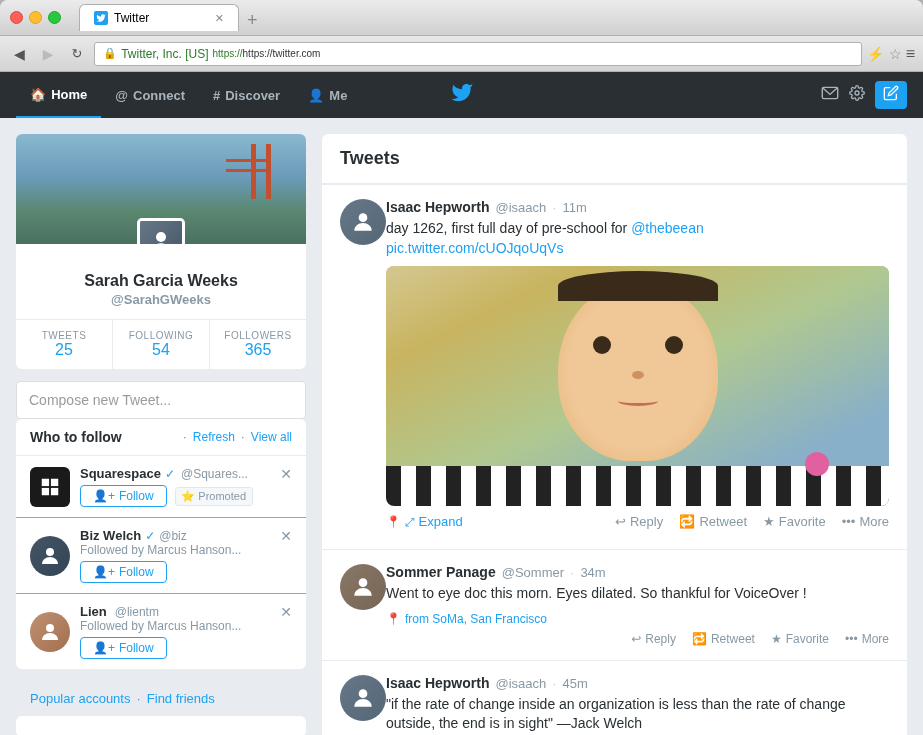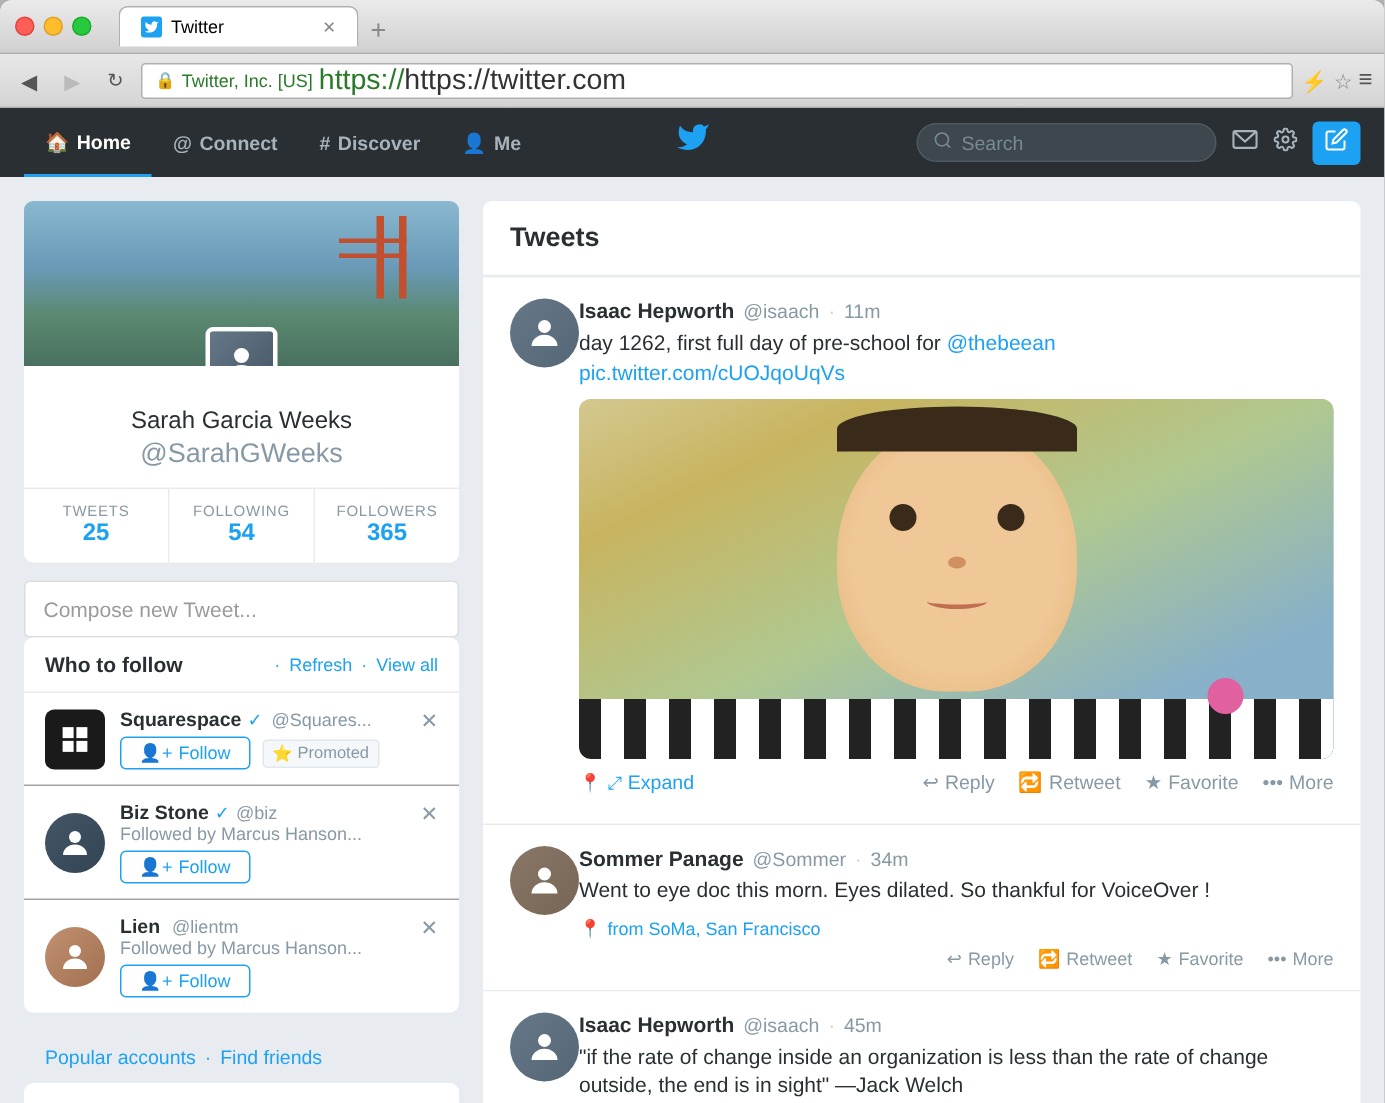--- a/index.html
+++ b/index.html
@@ -46,27 +46,27 @@
     .nav-icon-btn { background: none; border: none; cursor: pointer; color: #a8b3bc; font-size: 16px; }
     .compose-btn { background: #1da1f2; border: none; border-radius: 4px; color: white; font-size: 16px; padding: 4px 8px; cursor: pointer; }
 
     
     .twitter-content { display: flex; padding: 16px; gap: 16px; max-width: 923px; }
 
     
     .sidebar { width: 290px; min-width: 290px; }
     .profile-card { background: white; border-radius: 6px; overflow: hidden; margin-bottom: 12px; }
     .profile-info { text-align: center; padding: 32px 16px 14px; }
-    .profile-name-below { font-size: 16px; font-weight: normal; color: #292f33; margin-bottom: 2px; }
-    .profile-handle { color: #8899a6; font-size: 18px; }
+    .profile-name-below { font-size: 16px; font-weight: bold; color: #292f33; margin-bottom: 2px; }
+    .profile-handle { color: #8899a6; font-size: 13px; font-weight: bold; }
     .profile-stats { display: flex; border-top: 1px solid #e8ecf0; }
     .stat { flex: 1; text-align: center; padding: 10px 6px; border-right: 1px solid #e8ecf0; }
     .stat:last-child { border-right: none; }
     .stat-label { font-size: 10px; color: #8899a6; text-transform: uppercase; letter-spacing: 0.5px; }
-    .stat-value { font-size: 16px; font-weight: bold; color: #1da1f2; }
+    .stat-value { font-size: 16px; font-weight: normal; color: #1da1f2; }
 
     .compose-box { background: white; border: 1px solid #ddd; border-radius: 4px; padding: 8px 12px; color: #9b9b9b; font-size: 14px; margin-bottom: 0; cursor: text; height: 38px; display: flex; align-items: center; }
 
     .who-to-follow { background: white; border-radius: 6px; margin-bottom: 12px; overflow: hidden; }
     .section-header { padding: 10px 14px; font-size: 14px; font-weight: bold; color: #292f33; border-bottom: 1px solid #e8ecf0; display: flex; align-items: center; gap: 6px; }
     .section-links { margin-left: auto; font-size: 12px; color: #1da1f2; font-weight: normal; display: flex; gap: 6px; }
     .section-links a { color: #1da1f2; text-decoration: none; }
     .follow-item { padding: 10px 14px; border-bottom: 1px solid #a3a3a3; display: flex; align-items: center; gap: 10px; position: relative; }
     .follow-item:last-child { border-bottom: none; }
     .follow-avatar { width: 40px; height: 40px; border-radius: 6px; flex-shrink: 0; background: #444; display: flex; align-items: center; justify-content: center; color: white; font-size: 16px; overflow: hidden; }
@@ -133,21 +133,21 @@
     </div>
   </div>
 
   <div class="browser-toolbar">
     <button class="nav-btn">◀</button>
     <button class="nav-btn" disabled="">▶</button>
     <button class="nav-btn reload-btn">↻</button>
     <div class="address-bar-container">
       <span class="ssl-badge">🔒</span>
       <span style="color:#2a7a2a; font-size:12px;">Twitter, Inc. [US]</span>
-      <span style="font-size:19px; color:#333;">
+      <span style="font-size:10px; color:#333;">
         <span style="color:#2a7a2a;">https://</span><span style="color:#333;">https://twitter.com</span>
       </span>
     </div>
     <div class="toolbar-right">
       <button class="bookmark-btn">⚡</button>
       <button class="bookmark-btn">☆</button>
       <button class="hamburger-btn">≡</button>
     </div>
   </div>
 
@@ -173,29 +173,20 @@
         </a>
       </div>
       <div class="nav-center">
         <span class="twitter-bird">
           <svg width="28" height="23" viewBox="0 0 24 24" fill="#1da1f2">
               <path d="M23 3a10.9 10.9 0 01-3.14 1.53 4.48 4.48 0 00-7.86 3v1A10.66 10.66 0 013 4s-4 9 5 13a11.64 11.64 0 01-7 2c9 5 20 0 20-11.5a4.5 4.5 0 00-.08-.83A7.72 7.72 0 0023 3z"></path>
             </svg>
         </span>
       </div>
       <div class="nav-right">
-        <div class="search-bar">
-          <span>
-            <svg width="13" height="13" viewBox="0 0 24 24" fill="#7a8a94">
-                <circle cx="11" cy="11" r="8" stroke="#7a8a94" stroke-width="2" fill="none"></circle>
-                <line x1="21" y1="21" x2="16.65" y2="16.65" stroke="#7a8a94" stroke-width="2"></line>
-              </svg>
-          </span>
-          <input type="text" placeholder="Search" style="">
-        </div>
         <button class="nav-icon-btn">
           <svg width="18" height="14" viewBox="0 0 24 20" fill="none" stroke="#a8b3bc" stroke-width="2">
               <rect x="1" y="2" width="22" height="16" rx="2"></rect>
               <polyline points="1,2 12,12 23,2"></polyline>
             </svg>
         </button>
         <button class="nav-icon-btn">
           <svg width="16" height="16" viewBox="0 0 24 24" fill="none" stroke="#a8b3bc" stroke-width="2">
               <circle cx="12" cy="12" r="3"></circle>
               <path d="M19.4 15a1.65 1.65 0 0 0 .33 1.82l.06.06a2 2 0 0 1-2.83 2.83l-.06-.06a1.65 1.65 0 0 0-1.82-.33 1.65 1.65 0 0 0-1 1.51V21a2 2 0 0 1-4 0v-.09A1.65 1.65 0 0 0 9 19.4a1.65 1.65 0 0 0-1.82.33l-.06.06a2 2 0 0 1-2.83-2.83l.06-.06A1.65 1.65 0 0 0 4.68 15a1.65 1.65 0 0 0-1.51-1H3a2 2 0 0 1 0-4h.09A1.65 1.65 0 0 0 4.6 9a1.65 1.65 0 0 0-.33-1.82l-.06-.06a2 2 0 0 1 2.83-2.83l.06.06A1.65 1.65 0 0 0 9 4.68a1.65 1.65 0 0 0 1-1.51V3a2 2 0 0 1 4 0v.09a1.65 1.65 0 0 0 1 1.51 1.65 1.65 0 0 0 1.82-.33l.06-.06a2 2 0 0 1 2.83 2.83l-.06.06A1.65 1.65 0 0 0 19.4 9a1.65 1.65 0 0 0 1.51 1H21a2 2 0 0 1 0 4h-.09a1.65 1.65 0 0 0-1.51 1z"></path>
@@ -308,21 +299,21 @@
 
           <div class="follow-item">
             <div class="follow-avatar" style="background: linear-gradient(135deg, #445566, #334455); border-radius:50%;">
               <svg width="24" height="24" viewBox="0 0 24 24" fill="white">
                   <circle cx="12" cy="8" r="4"></circle>
                   <path d="M4 20c0-4 3.6-7 8-7s8 3 8 7"></path>
                 </svg>
             </div>
             <div class="follow-info">
               <div class="follow-name-row">
-                <span class="follow-name">Biz Stone</span>
+                <span class="follow-name">Biz Welch</span>
                 <span class="verified-badge" style="color:#1da1f2;">✓</span>
                 <span class="follow-handle">@biz</span>
               </div>
               <div class="follow-sub">Followed by Marcus Hanson...</div>
               <div style="margin-top:4px;">
                 <button class="follow-btn">
                   <span>👤+</span>
                   <span>Follow</span>
                 </button>
               </div>

